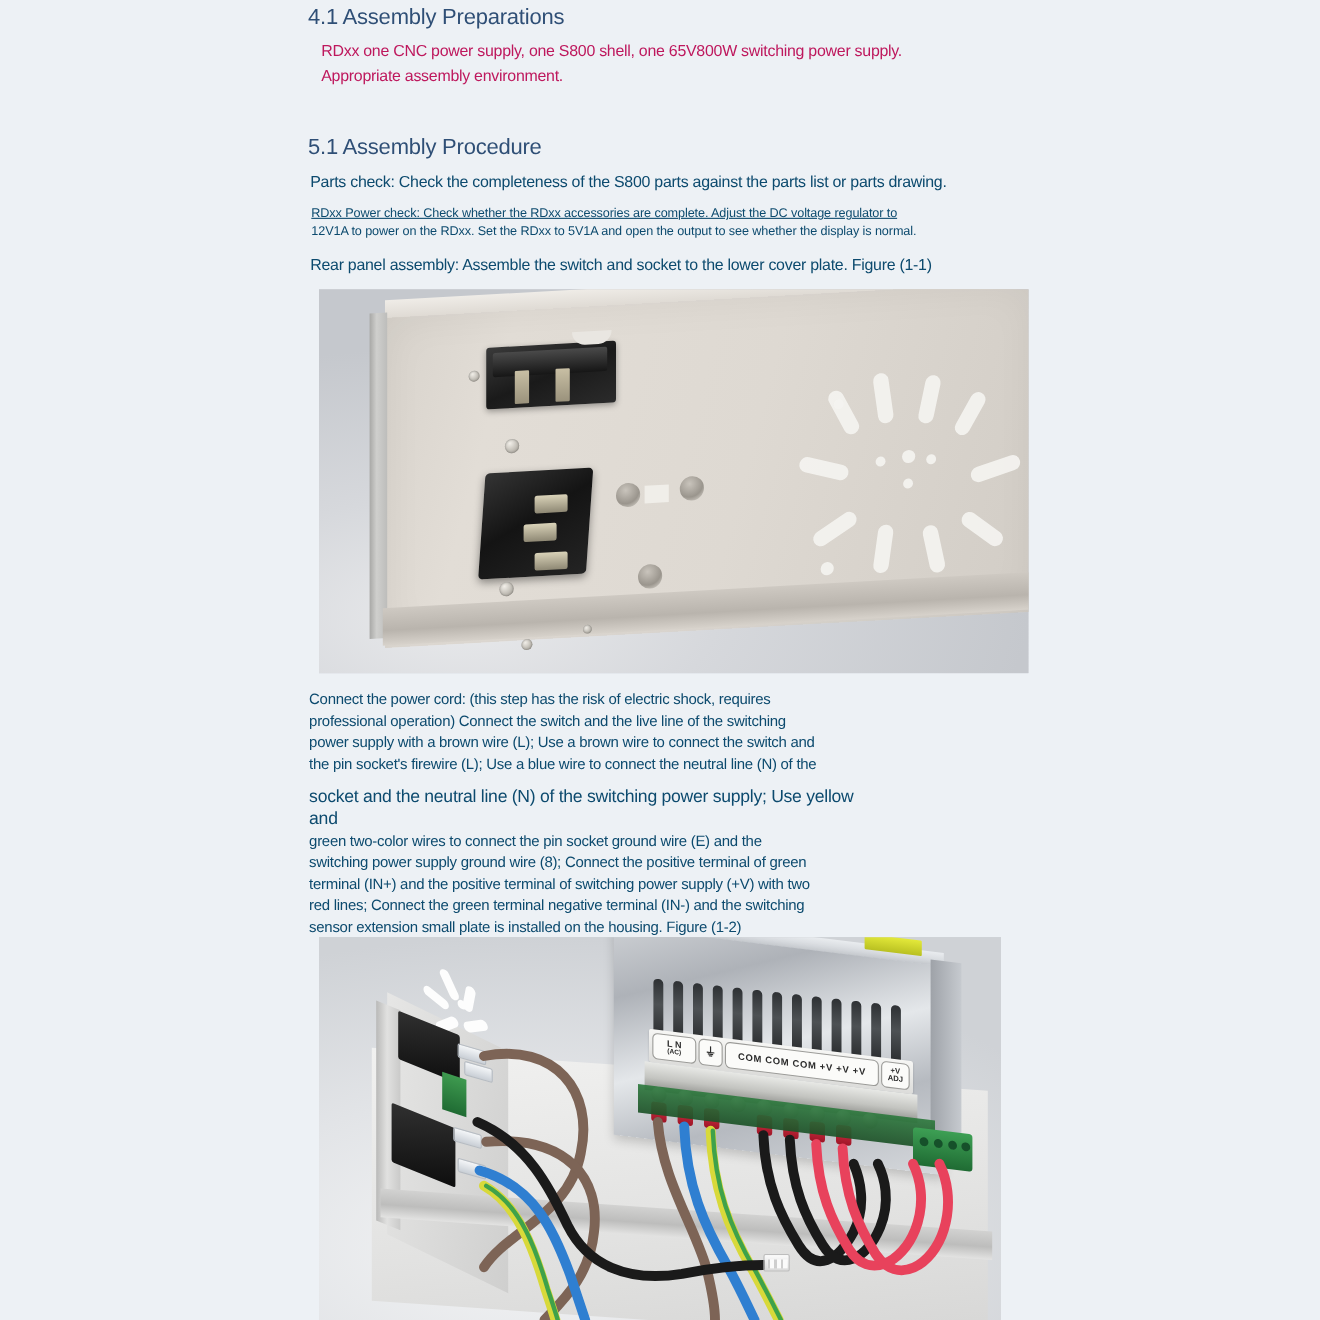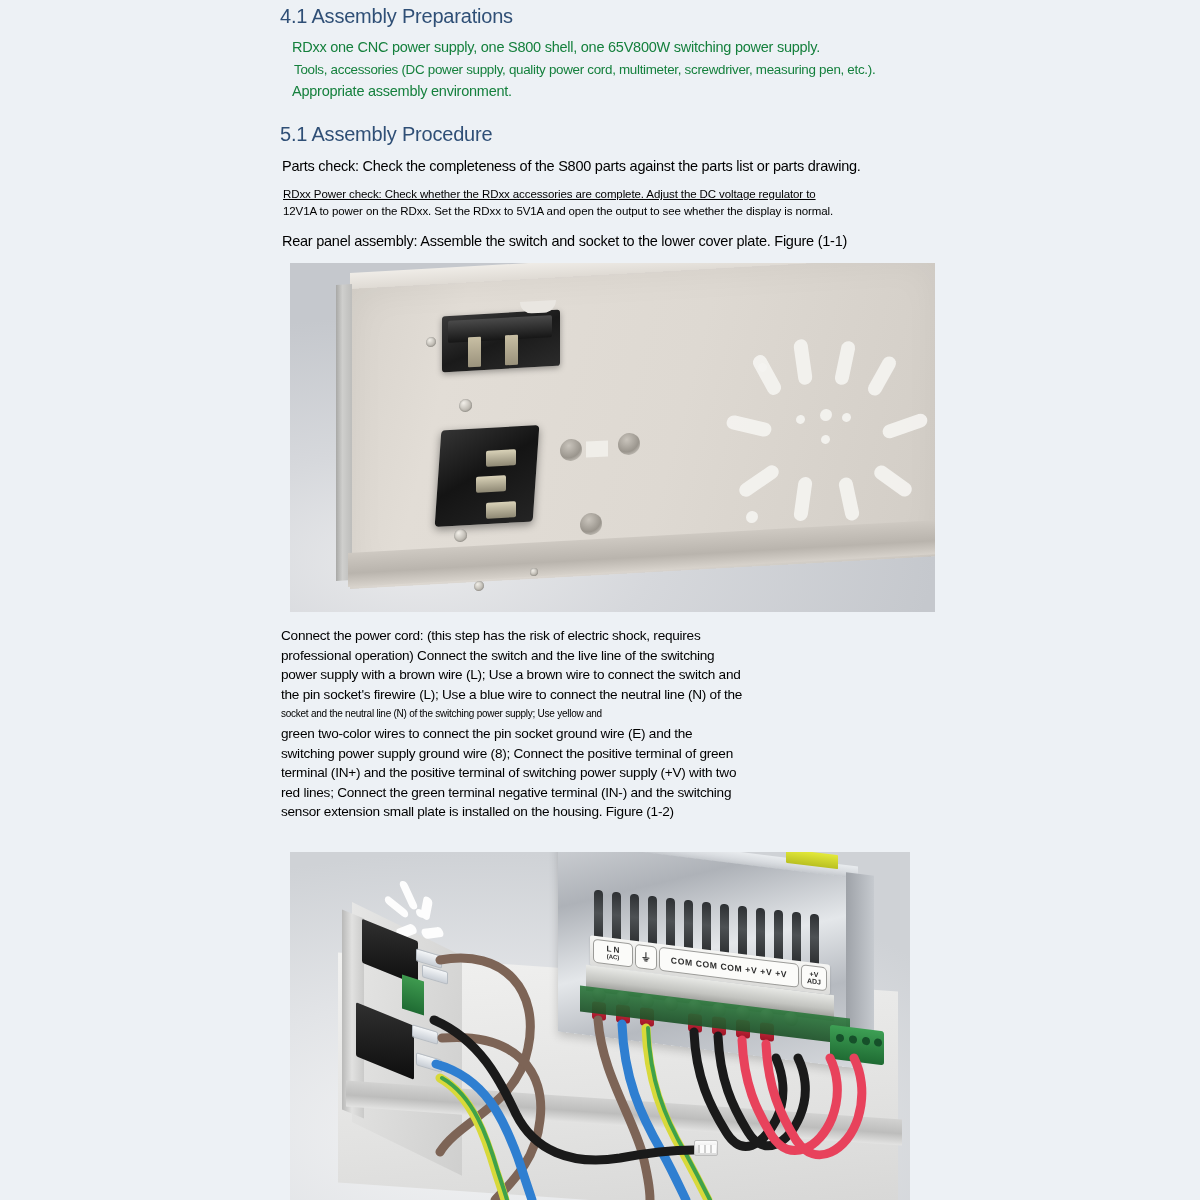--- a/index.html
+++ b/index.html
@@ -34,39 +34,39 @@
     font-size: 20px;
     font-weight: 400;
     letter-spacing: -0.2px;
     margin: 0;
     padding: 0;
     line-height: 1.2;
   }
 
   
   .para {
-    color: #000000;
+    color: #0c4a6e;
     font-size: 14.5px;
     line-height: 1.45;
     margin: 0;
     letter-spacing: -0.25px;
   }
   .para.small {
     font-size: 11.5px;
     line-height: 1.55;
     letter-spacing: -0.1px;
   }
 
   .bullet-list {
     list-style: none;
     margin: 0;
     padding: 0;
   }
   .bullet-list li {
-    color: #15803d;
+    color: #be185d;
     font-size: 14.5px;
     line-height: 1.58;
     letter-spacing: -0.25px;
     margin-left: 12px;
     position: relative;
   }
   .bullet-list li.tight {
     font-size: 13.4px;
     margin-left: 14px;
     letter-spacing: -0.3px;
@@ -408,39 +408,38 @@
 <body>
 
 <div class="page">
 
   <div class="content">
 
     <h2 class="section-heading" style="position:absolute; left:2px; top:4px;">4.1 Assembly Preparations</h2>
 
     <ul class="bullet-list" style="position:absolute; left:2px; top:36px; width:700px;">
       <li>RDxx one CNC power supply, one S800 shell, one 65V800W switching power supply.</li>
-      <li class="tight">Tools, accessories (DC power supply, quality power cord, multimeter, screwdriver, measuring pen, etc.).</li>
       <li>Appropriate assembly environment.</li>
     </ul>
 
     <h2 class="section-heading" style="position:absolute; left:2px; top:122px;">5.1 Assembly Procedure</h2>
 
     <p class="para" style="position:absolute; left:4px; top:156px; width:690px;">Parts check: Check the completeness of the S800 parts against the parts list or parts drawing.</p>
 
     <p class="para small" style="position:absolute; left:5px; top:186px; width:690px;text-decoration:underline;">RDxx Power check: Check whether the RDxx accessories are complete. Adjust the DC voltage regulator to</p>
     <p class="para small" style="position:absolute; left:5px; top:203px; width:690px;">12V1A to power on the RDxx. Set the RDxx to 5V1A and open the output to see whether the display is normal.</p>
 
     <p class="para" style="position:absolute; left:4px; top:231px; width:690px;">Rear panel assembly: Assemble the switch and socket to the lower cover plate. Figure (1-1)</p>
 
     <div style="position:absolute; left:3px; top:626px; width:510px;">
       <p class="para" style="line-height:19.6px; font-size:13.6px;">Connect the power cord: (this step has the risk of electric shock, requires</p>
       <p class="para" style="line-height:19.6px; font-size:13.6px;">professional operation) Connect the switch and the live line of the switching</p>
       <p class="para" style="line-height:19.6px; font-size:13.6px;">power supply with a brown wire (L); Use a brown wire to connect the switch and</p>
       <p class="para" style="line-height:19.6px; font-size:13.6px;">the pin socket's firewire (L); Use a blue wire to connect the neutral line (N) of the</p>
-      <p class="para" style="line-height:19.6px; font-size:10px;">socket and the neutral line (N) of the switching power supply; Use yellow and</p>
+      <p class="para" style="line-height:19.6px; font-size:16px;margin-top:11px;">socket and the neutral line (N) of the switching power supply; Use yellow and</p>
       <p class="para" style="line-height:19.6px; font-size:13.6px;">green two-color wires to connect the pin socket ground wire (E) and the</p>
       <p class="para" style="line-height:19.6px; font-size:13.6px;">switching power supply ground wire (8); Connect the positive terminal of green</p>
       <p class="para" style="line-height:19.6px; font-size:13.6px;">terminal (IN+) and the positive terminal of switching power supply (+V) with two</p>
       <p class="para" style="line-height:19.6px; font-size:13.6px;">red lines; Connect the green terminal negative terminal (IN-) and the switching</p>
       <p class="para" style="line-height:19.6px; font-size:13.6px;"> sensor extension small plate is installed on the housing. Figure (1-2)</p>
     </div>
 
   </div>
 
   <div class="figure" id="fig-rear">

